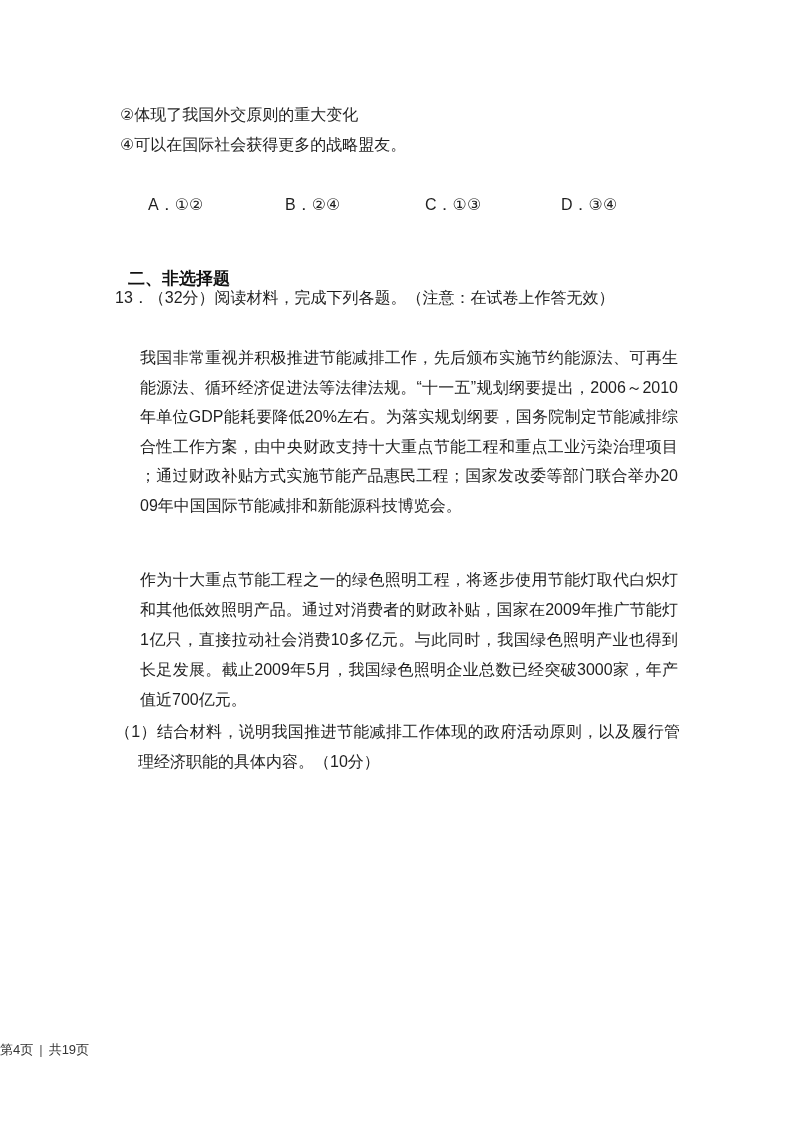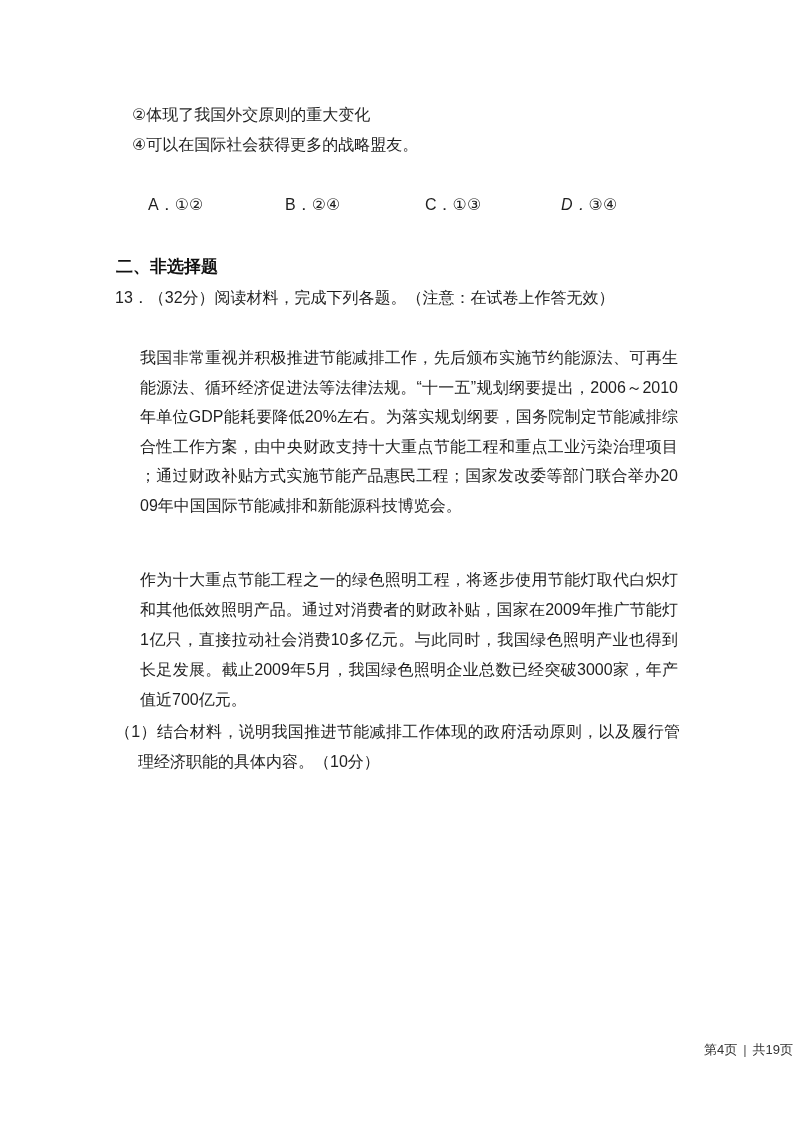--- a/index.html
+++ b/index.html
@@ -13,21 +13,21 @@
     height: 1122px;
     background: #ffffff;
     overflow: hidden;
     font-family: "Liberation Sans", "DejaVu Sans", sans-serif;
     color: #1f1f1f;
     font-size: 16px;
   }
   
   .statements {
     position: absolute;
-    left: 132px;
+    left: 120px;
     top: 100px;
     line-height: 30px;
     white-space: nowrap;
   }
   
   .options {
     position: absolute;
     left: 140px;
     top: 190px;
     width: 620px;
@@ -36,27 +36,27 @@
     margin-left: 8px;
   }
   .options .opt {
     position: absolute;
     top: 0;
     white-space: nowrap;
   }
   .opt-a { left: 0; }
   .opt-b { left: 137px; }
   .opt-c { left: 277px; }
-  .opt-d { left: 413px; font-style: italic; }
+  .opt-d { left: 413px; }
   
   .section-heading {
     position: absolute;
     left: 116px;
     top: 252px;
-    margin: 0;
+    margin: 12px;
     font-size: 17px;
     font-weight: bold;
     line-height: 30px;
     white-space: nowrap;
     color: #111111;
   }
   
   .q13-intro {
     position: absolute;
     left: 115px;
@@ -95,21 +95,21 @@
   }
   .subq .cont {
     margin-left: 23px;
   }
   
   .footer {
     position: absolute;
     left: 0;
     top: 1042px;
     width: 793px;
-    text-align: right;
+    text-align: left;
     font-size: 13px;
     line-height: 16px;
     color: #333333;
   }
   .footer .sep {
     color: #555555;
     padding: 0 6px;
   }
 </style>
 </head>

